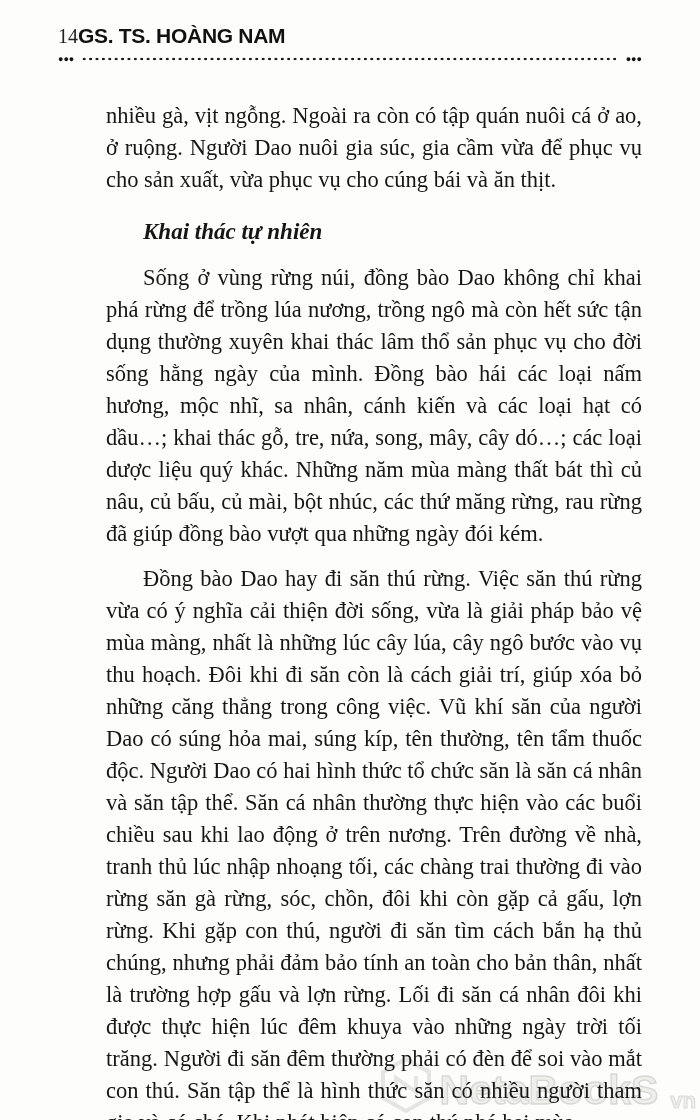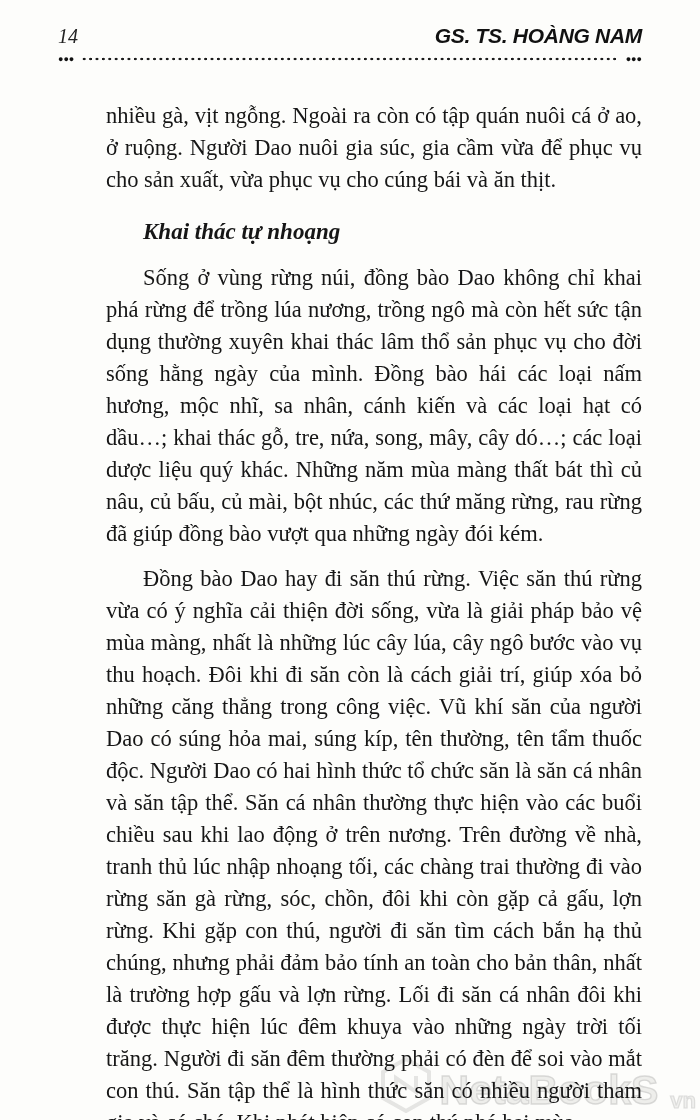--- a/index.html
+++ b/index.html
@@ -13,23 +13,21 @@
   .page {
     position: relative;
     width: 700px; height: 1120px;
     box-sizing: border-box;
     padding: 24px 58px 0 58px;
     overflow: hidden;
   }
   
   .page-header {
     display: flex;
-    justify-content: space-between;
     align-items: baseline;
-    font-style: italic;
   }
   .page-number {
     font-family: "Liberation Serif", serif;
     font-size: 20px;
     color: #222;
   }
   .author-name {
     font-family: "Liberation Sans", sans-serif;
     font-weight: bold;
     font-size: 21px;
@@ -122,21 +120,21 @@
   </header>
 
   <div class="divider">
     <span class="end-dots">●●●</span>
     <span class="dot-line"></span>
     <span class="end-dots">●●●</span>
   </div>
 
   <main class="content">
     <p class="continuation">nhiều gà, vịt ngỗng. Ngoài ra còn có tập quán nuôi cá ở ao, ở ruộng. Người Dao nuôi gia súc, gia cầm vừa để phục vụ cho sản xuất, vừa phục vụ cho cúng bái và ăn thịt.</p>
-    <h2 class="section-heading">Khai thác tự nhoạng</h2>
+    <h2 class="section-heading">Khai thác tự nhiên</h2>
     <p>Sống ở vùng rừng núi, đồng bào Dao không chỉ khai phá rừng để trồng lúa nương, trồng ngô mà còn hết sức tận dụng thường xuyên khai thác lâm thổ sản phục vụ cho đời sống hằng ngày của mình. Đồng bào hái các loại nấm hương, mộc nhĩ, sa nhân, cánh kiến và các loại hạt có dầu…; khai thác gỗ, tre, nứa, song, mây, cây dó…; các loại dược liệu quý khác. Những năm mùa màng thất bát thì củ nâu, củ bấu, củ mài, bột nhúc, các thứ măng rừng, rau rừng đã giúp đồng bào vượt qua những ngày đói kém.</p>
     <p>Đồng bào Dao hay đi săn thú rừng. Việc săn thú rừng vừa có ý nghĩa cải thiện đời sống, vừa là giải pháp bảo vệ mùa màng, nhất là những lúc cây lúa, cây ngô bước vào vụ thu hoạch. Đôi khi đi săn còn là cách giải trí, giúp xóa bỏ những căng thẳng trong công việc. Vũ khí săn của người Dao có súng hỏa mai, súng kíp, tên thường, tên tẩm thuốc độc. Người Dao có hai hình thức tổ chức săn là săn cá nhân và săn tập thể. Săn cá nhân thường thực hiện vào các buổi chiều sau khi lao động ở trên nương. Trên đường về nhà, tranh thủ lúc nhập nhoạng tối, các chàng trai thường đi vào rừng săn gà rừng, sóc, chồn, đôi khi còn gặp cả gấu, lợn rừng. Khi gặp con thú, người đi săn tìm cách bắn hạ thủ chúng, nhưng phải đảm bảo tính an toàn cho bản thân, nhất là trường hợp gấu và lợn rừng. Lối đi săn cá nhân đôi khi được thực hiện lúc đêm khuya vào những ngày trời tối trăng. Người đi săn đêm thường phải có đèn để soi vào mắt con thú. Săn tập thể là hình thức săn có nhiều người tham gia và có chó. Khi phát hiện có con thú phá hại mùa</p>
   </main>
 
   <div class="watermark">
     <svg class="watermark-logo" width="52" height="58" viewBox="0 0 52 58" fill="none" xmlns="http://www.w3.org/2000/svg">
       <polygon points="26,3 49,16 49,42 26,55 3,42 3,16" stroke="rgba(205,205,203,0.6)" stroke-width="4" fill="none"></polygon>
       <polyline points="16,38 16,22 36,36 36,20" stroke="rgba(205,205,203,0.6)" stroke-width="4" fill="none"></polyline>
     </svg>
     <span class="watermark-text">NetaBookS</span>

